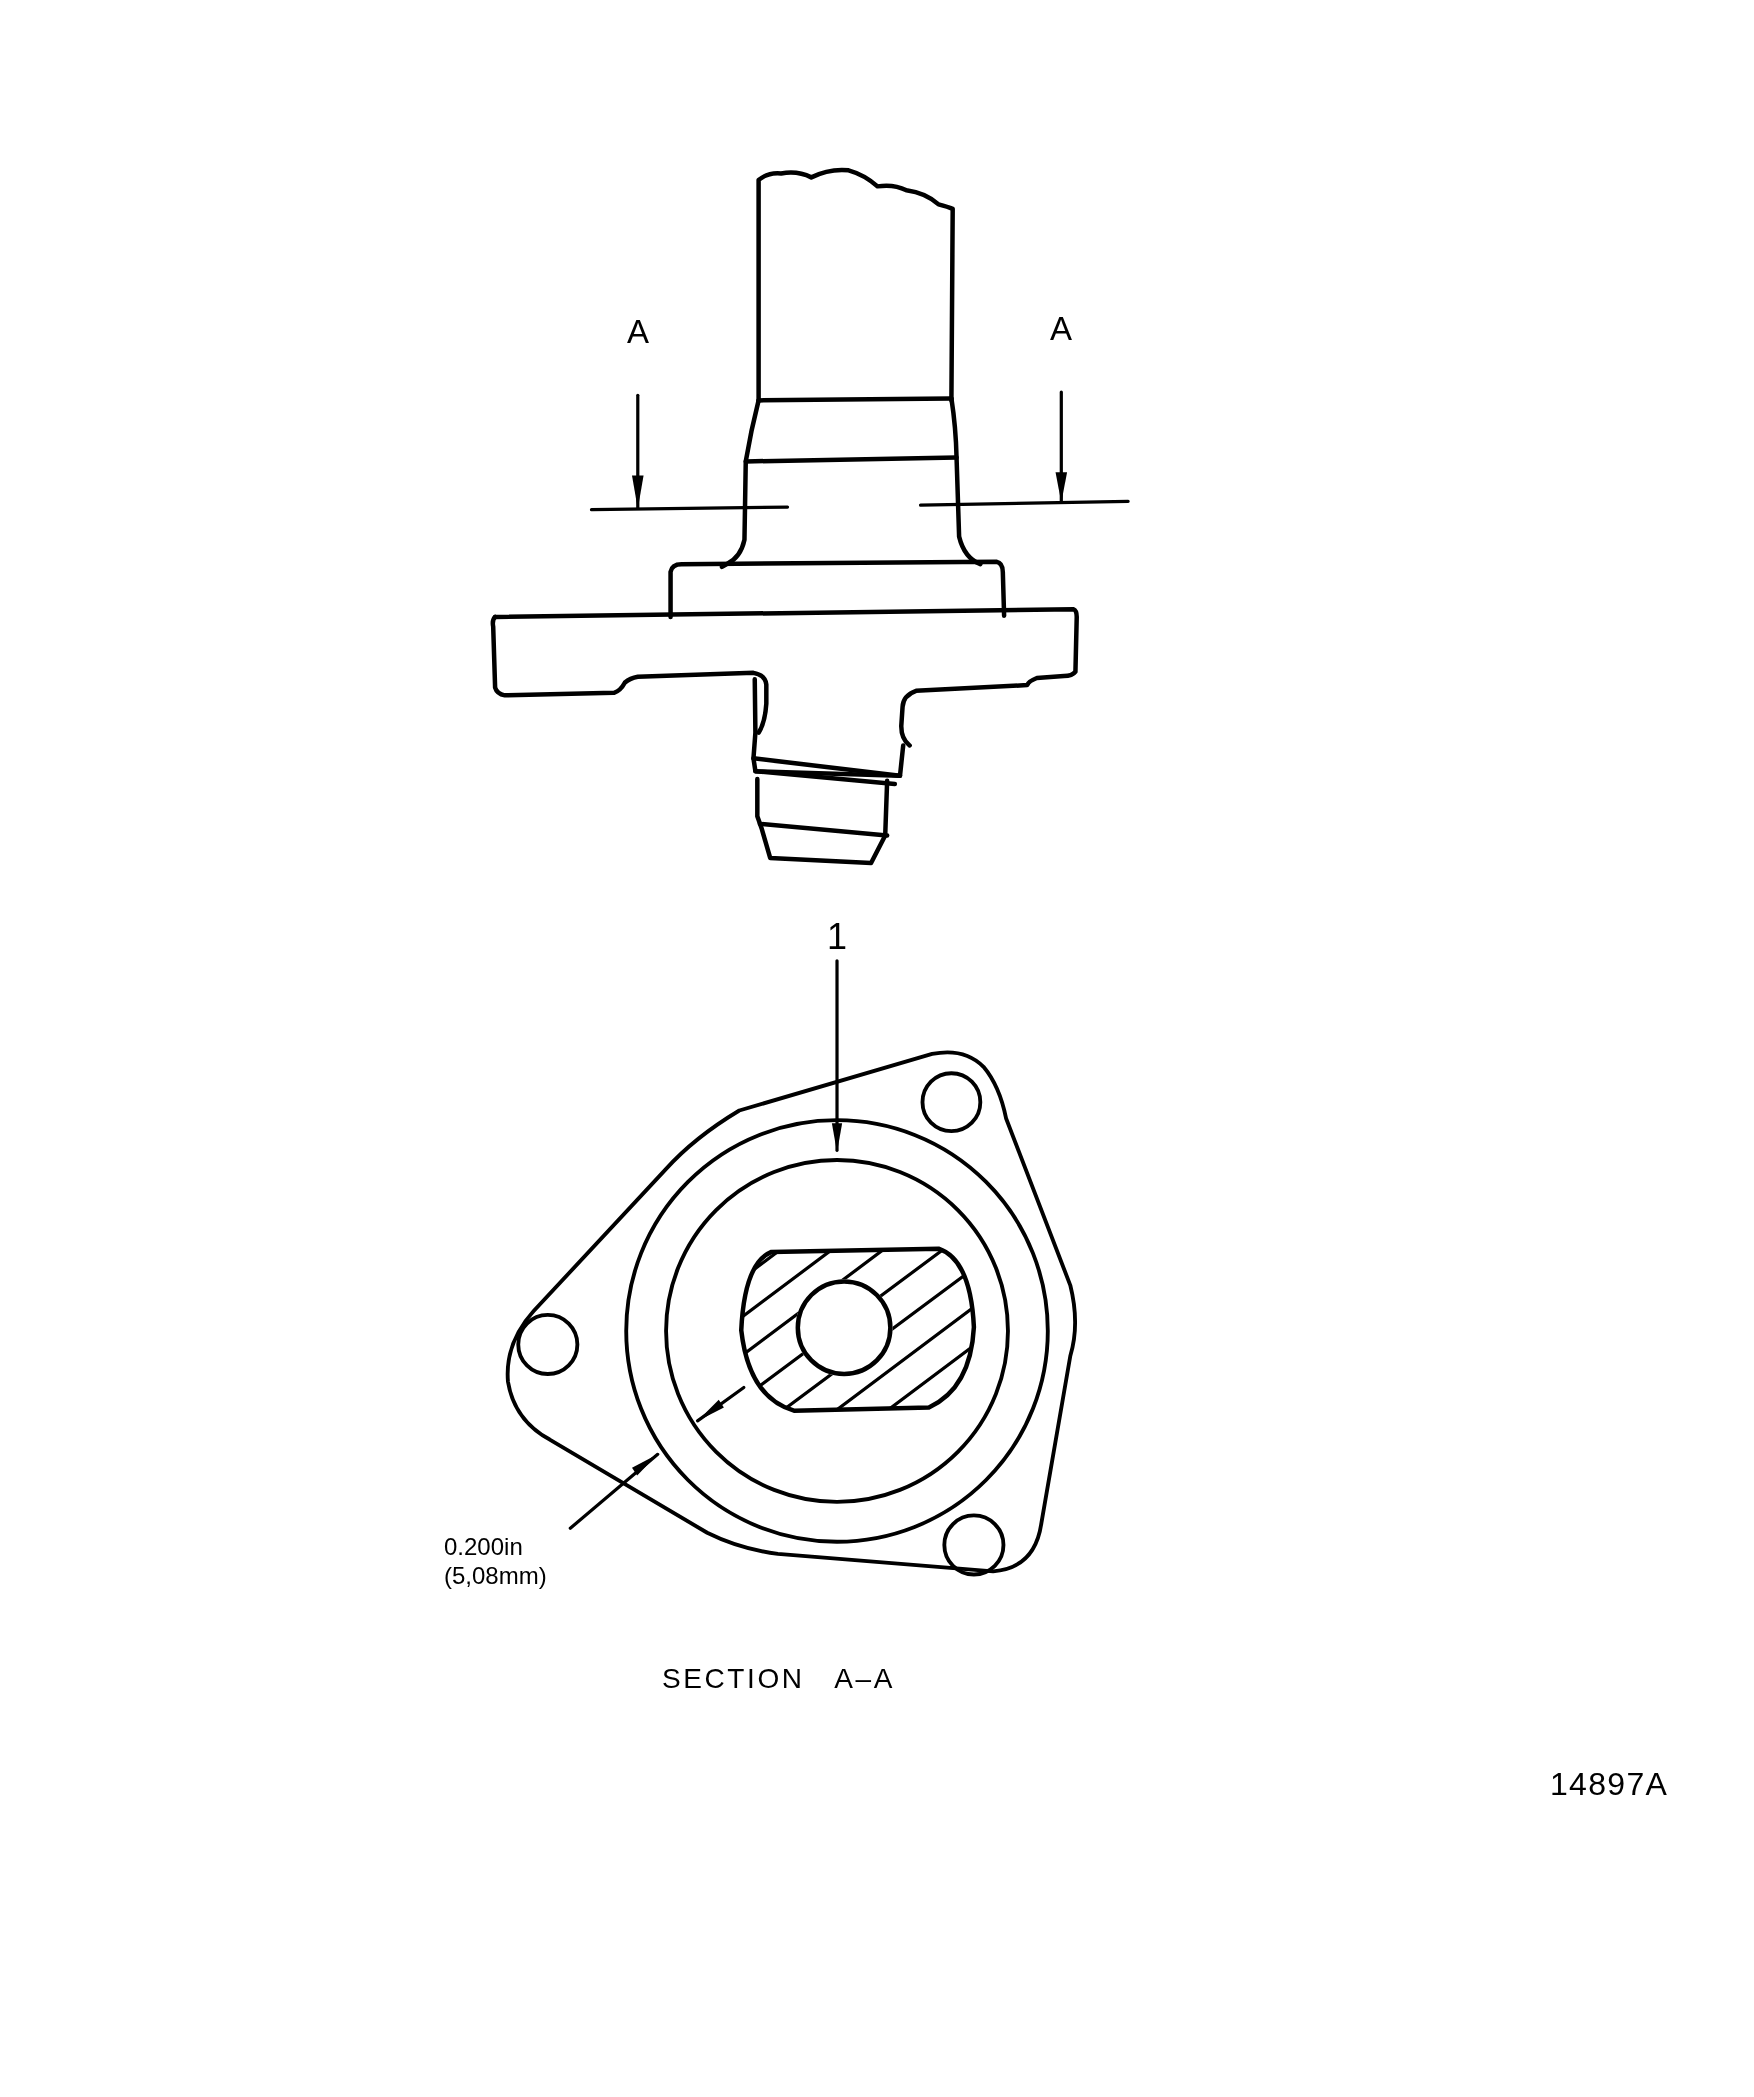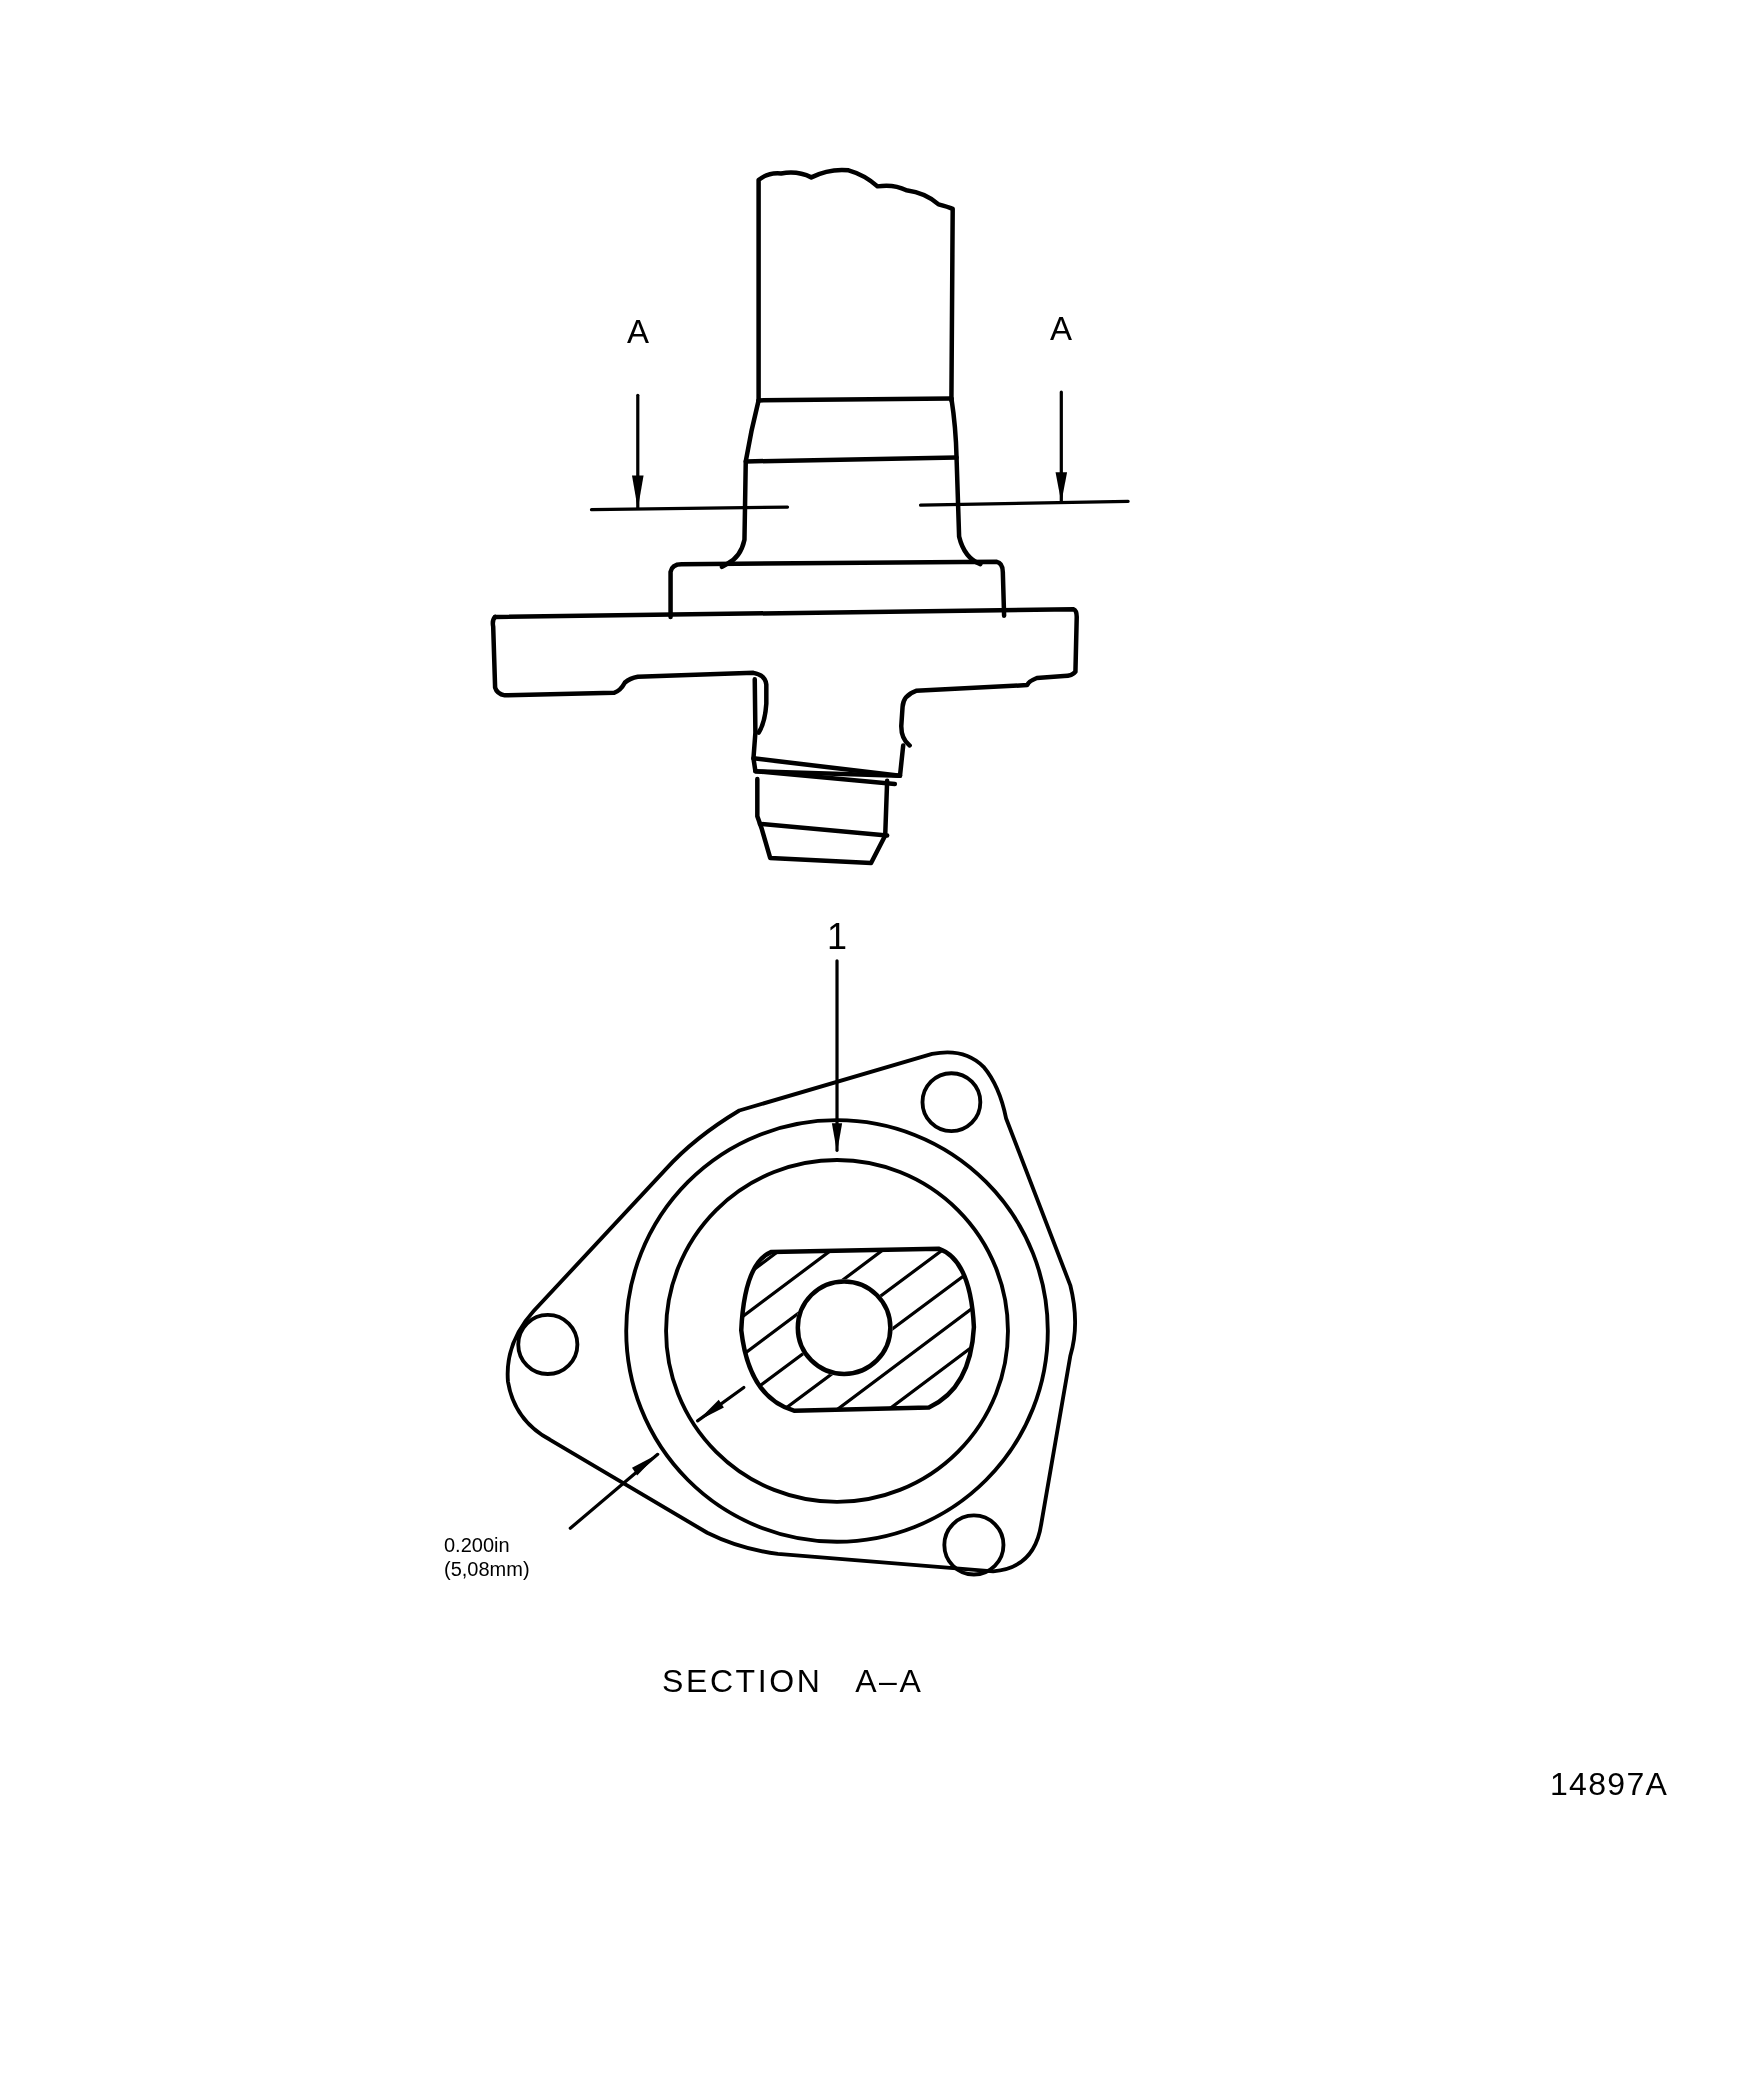--- a/index.html
+++ b/index.html
@@ -7,22 +7,22 @@
   .canvas { position: absolute; left: 0; top: 0; width: 1755px; height: 2097px; }
   .label {
     position: absolute;
     font-family: "Liberation Sans", "DejaVu Sans", sans-serif;
     color: #000000;
     white-space: nowrap;
     line-height: 1;
   }
   .section-letter { font-size: 33px; }
   .callout-number { font-size: 36px; }
-  .dimension { font-size: 20px; line-height: 1.2; }
-  .section-title { font-size: 32px; letter-spacing: 2.6px; text-align: right; }
+  .dimension { font-size: 24px; line-height: 1.2; }
+  .section-title { font-size: 28px; letter-spacing: 2.6px; text-align: right; }
   .figure-id { font-size: 32px; letter-spacing: 1.3px; }
 </style>
 </head>
 <body>
 
 <div class="canvas">
   <svg width="1755" height="2097" viewBox="0 0 2730 3263" xmlns="http://www.w3.org/2000/svg">
     <g fill="none" stroke="#000" stroke-width="7" stroke-linejoin="round" stroke-linecap="round">
 
       <g>

